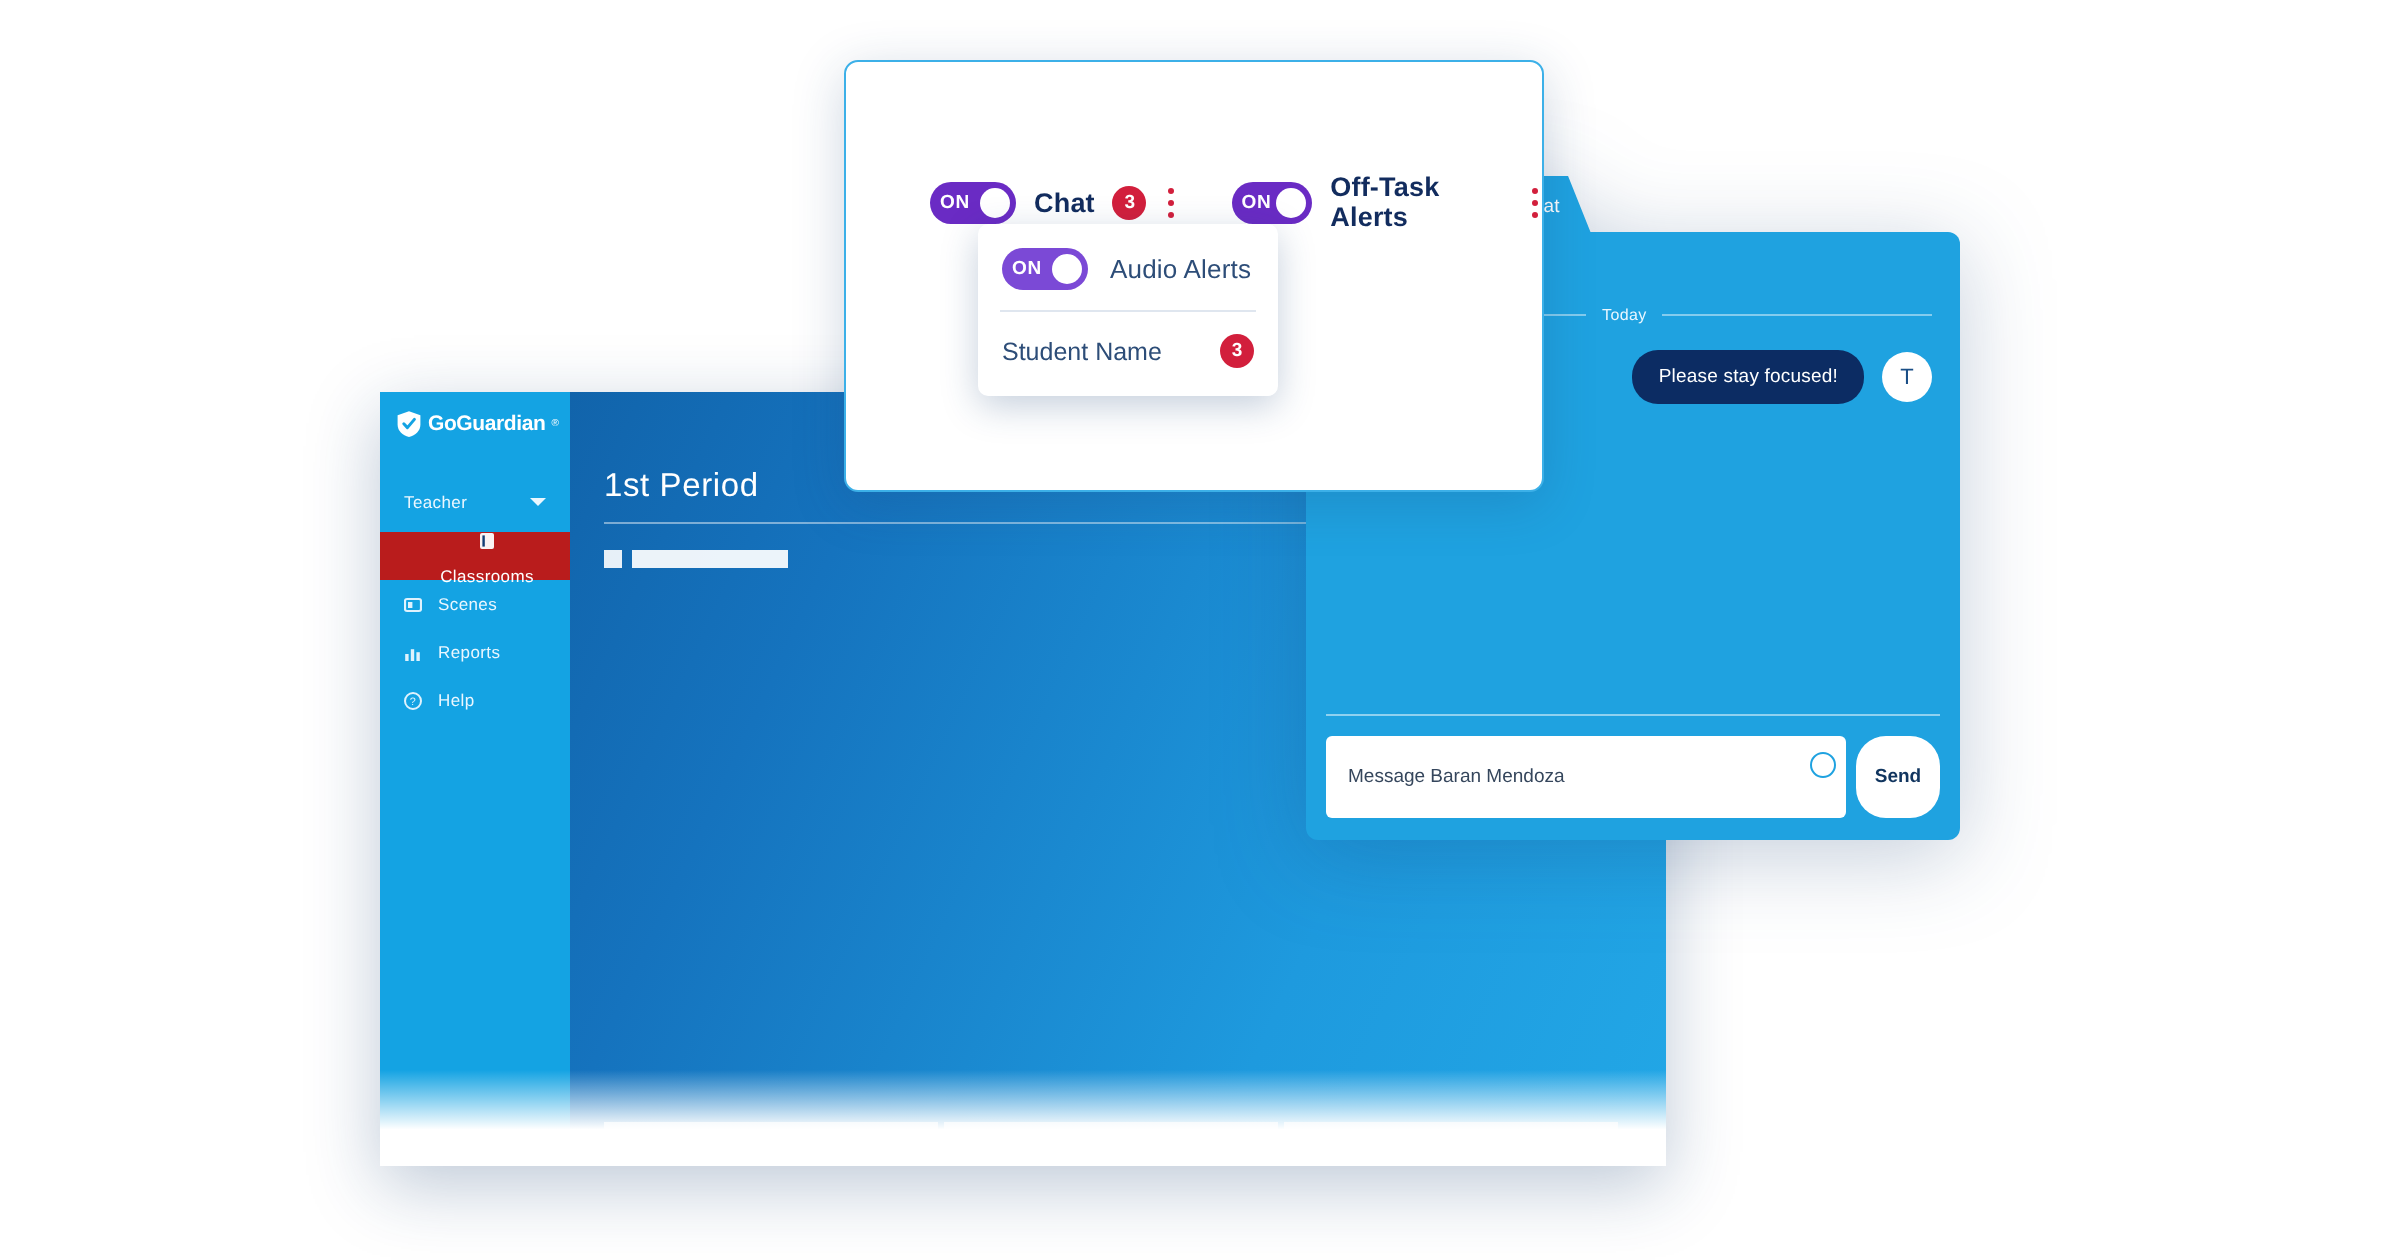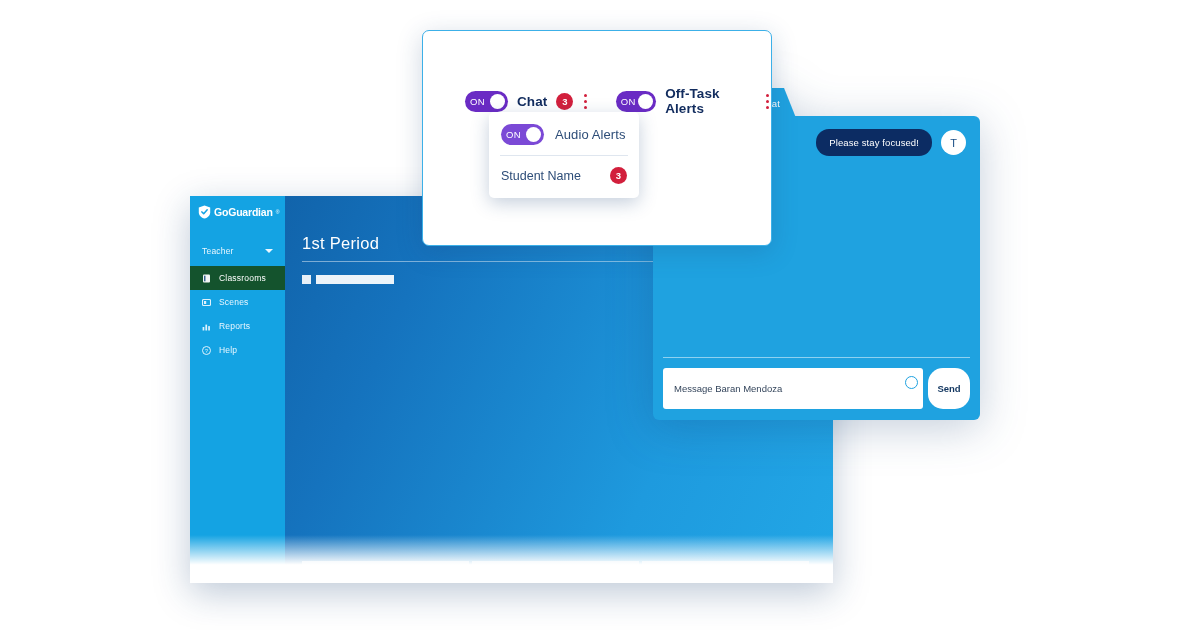--- a/index.html
+++ b/index.html
@@ -36,21 +36,21 @@
     padding: 0 12px 0 12px; height: 30px; margin-top: 17px;
   }
   .teacher-row .lbl { color:#eaf7ff; font-size:8.5px; letter-spacing:.2px;}
   .chev { width:0;height:0;border-left:4px solid transparent;border-right:4px solid transparent;border-top:4px solid #eaf7ff; }
 
   .navitem {
     display:flex; align-items:center; gap:8px;
     height: 24px; padding-left: 12px; color:#eaf7ff; font-size:8.5px;
     letter-spacing:.2px;
   }
-  .navitem.active { background:#14532d; color:#ffffff; }
+  .navitem.active { background:#b91c1c; color:#ffffff;flex-direction:column; }
   .navicon { width:9px; height:9px; flex:0 0 auto; opacity:.95; }
   .navicon svg{display:block}
 
   #dash-main { position:absolute; left:95px; top:0; right:0; bottom:0; padding: 38px 0 0 17px;}
   #period-title { color:#ffffff; font-size:16.5px; letter-spacing:.3px; }
 
   .statusbar { display:flex; align-items:center; margin-top: 21px; padding-right: 14px; }
   .pill {
     display:flex; align-items:center; gap:7px;
     border:1px solid rgba(255,255,255,.55); border-radius:4px;
@@ -150,21 +150,21 @@
     background:#ffffff; border:1.4px solid #3cb0e8; border-radius:7px;
     box-shadow: 0 6px 26px rgba(30,70,120,.22);
   }
   .toggle-row{ display:flex; align-items:center; padding: 55px 0 0 42px; gap:0 }
   .tgroup{ display:flex; align-items:center; gap:9px }
   .toggle{
     width:43px;height:21px;border-radius:11px;background:#6a2bc4;
     display:flex;align-items:center; padding: 0 3px; position:relative;
   }
   .toggle.light{ background:#7b49d6 }
-  .toggle .txt{ color:#ffffff; font-size:9.5px; font-weight:normal; letter-spacing:.3px; margin-left:2px }
+  .toggle .txt{ color:#ffffff; font-size:9.5px; font-weight:bold; letter-spacing:.3px; margin-left:2px }
   .toggle .knob{ position:absolute; right:3px; width:15px;height:15px;border-radius:50%;background:#ffffff }
   .tlabel{ color:#122c5e; font-size:13.5px; font-weight:bold; letter-spacing:.1px }
   .tlabel.reg{ font-weight:normal; color:#2d4d78; font-size:13px }
   .badge{
     width:17px;height:17px;border-radius:50%;background:#d21f3c;color:#fff;
     display:flex;align-items:center;justify-content:center;font-size:9.5px;font-weight:bold;
   }
   .vdots{ display:flex;flex-direction:column;gap:3px;align-items:center;padding:0 2px }
   .vdots i{ width:3px;height:3px;border-radius:50%;background:#d21f3c;display:block }
   .gap{ width:28px }
@@ -307,20 +307,25 @@
     <div class="tabs">
       <div class="tab inactive">
         <span>Student Activity</span>
       </div>
       <div class="tab active">
         <span>Chat</span>
       </div>
     </div>
 
     <div class="chat-body">
+      <div class="today-row">
+        <span class="ln left"></span>
+        <span class="tx">Today</span>
+        <span class="ln"></span>
+      </div>
 
       <div class="msg-row">
         <div class="bubble">Please stay focused!</div>
         <div class="avatar">T</div>
       </div>
 
       <div class="composer">
         <div class="comp-divider"></div>
         <div class="comp-row">
           <div class="comp-input">Message Baran Mendoza</div>

